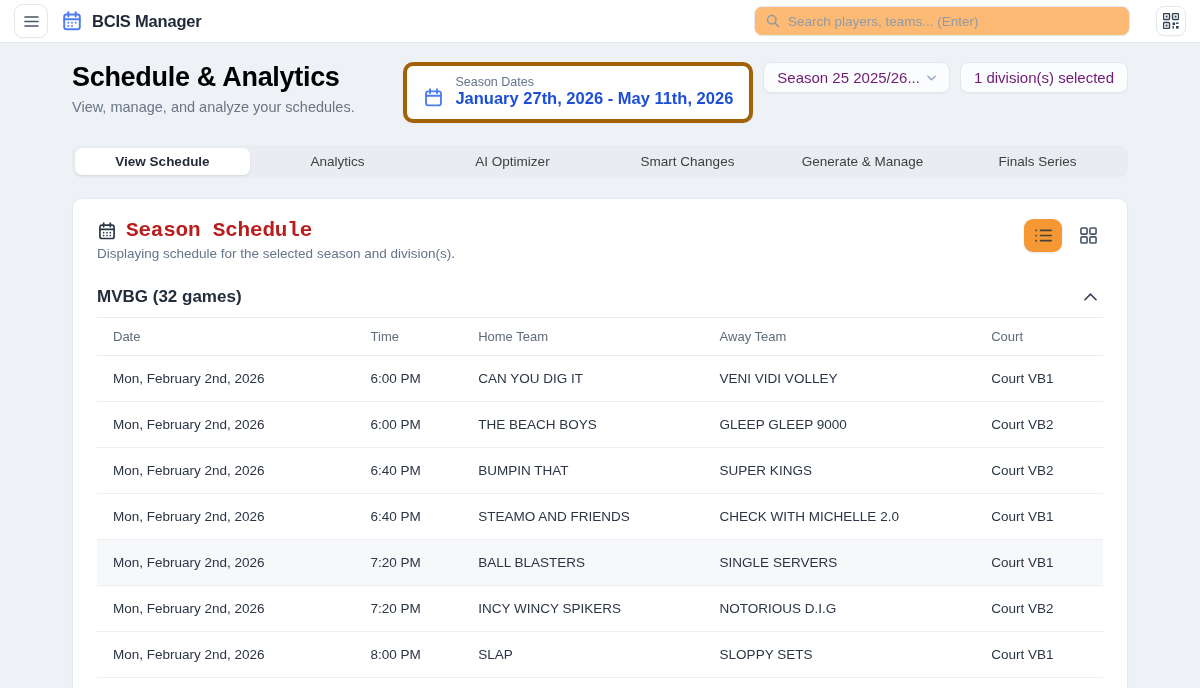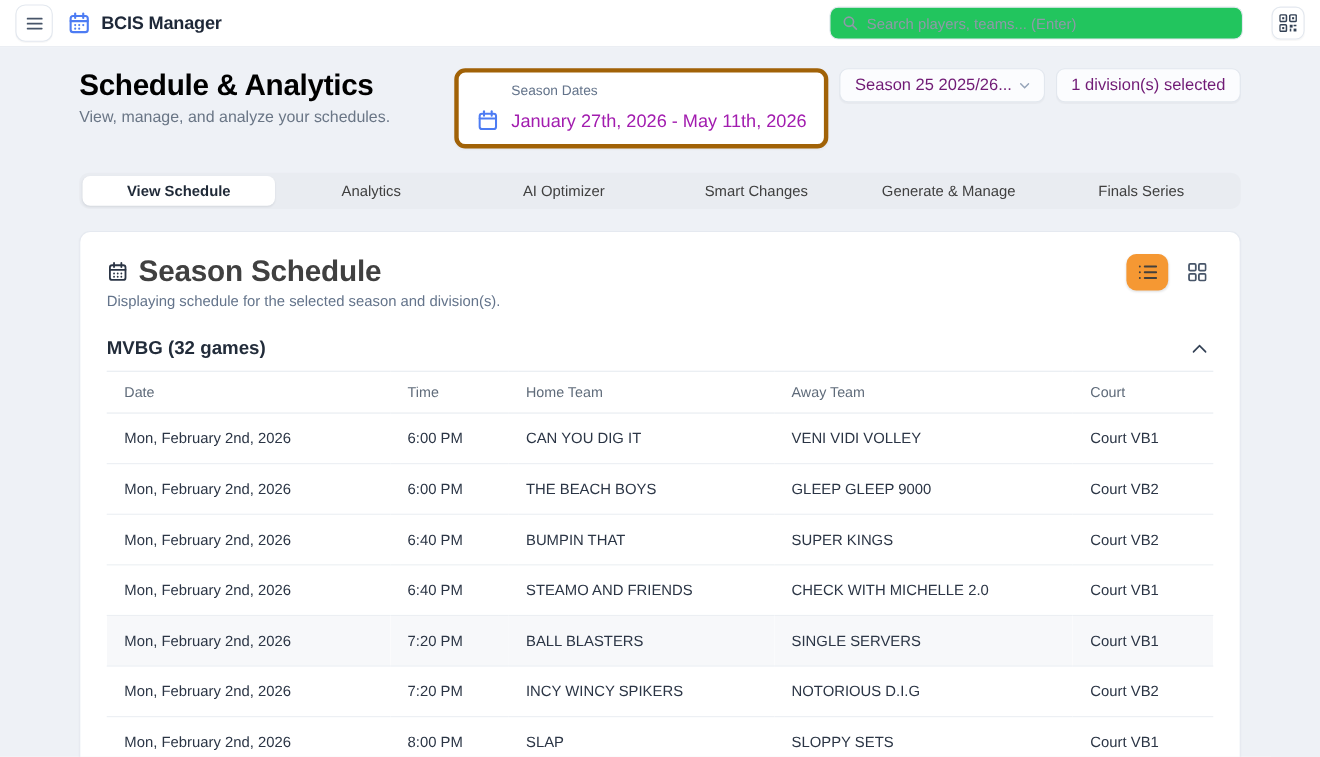--- a/index.html
+++ b/index.html
@@ -15,21 +15,21 @@
     display:flex; align-items:center; gap:13px; padding:0 14px;
   }
   .icon-btn {
     width:34px; height:34px; background:#fff; border:1px solid #e3e8ef;
     border-radius:9px; display:flex; align-items:center; justify-content:center;
     box-shadow:0 1px 1px rgba(16,24,40,.03); cursor:pointer;
   }
   .brand { display:flex; align-items:center; gap:9px; }
   .brand-title { font-size:16.5px; font-weight:700; color:#1e2838; letter-spacing:-.2px; }
   .search-box {
-    margin-left:auto; width:376px; height:30px; background:#22c55e;
+    margin-left:auto; width:376px; height:30px; background:#fdba74;
     border:1px solid #e3e8ef; border-radius:8px; display:flex; align-items:center;
     gap:8px; padding:0 11px;
   }
   .search-box input {
     border:none; outline:none; background:transparent; flex:1;
     font-family:"Liberation Sans",sans-serif; font-size:13.5px; color:#334155;
   }
   .search-box input::placeholder { color:#8f99a8; }
   .qr-btn { width:30px; height:30px; border-radius:8px; margin-left:13px; }
 
@@ -39,21 +39,21 @@
   .page-title { font-size:27px; font-weight:700; color:#000000; letter-spacing:-.3px; }
   .page-subtitle { margin-top:6px; font-size:14.5px; color:#6a7686; }
 
   .top-controls { display:flex; gap:10px; align-items:flex-start; }
   .season-card {
     background:#fff; border:4px solid #a16207; border-radius:10px;
     padding:9px 16px 11px; display:flex; align-items:flex-end; gap:11px;
     box-shadow:0 1px 2px rgba(16,24,40,.04);
   }
   .season-card-label { font-size:12.5px; color:#64748b; }
-  .season-card-value { font-size:16.5px; font-weight:400; color:#a21caf; margin-top:12px; }
+  .season-card-value { font-size:16.5px; font-weight:700; color:#1d4ed8; margin-top:0; }
   .select-btn {
     background:#fbfcfe; border:1px solid #e2e7ee; border-radius:8px;
     height:31px; padding:0 13px; display:flex; align-items:center; gap:7px;
     font-size:15px; color:#701a75; cursor:pointer; white-space:nowrap;
     box-shadow:0 1px 1px rgba(16,24,40,.03);
   }
 
   
   .tabbar {
     margin-top:22px; background:#e9ecf1; border-radius:9px; padding:3px;
@@ -68,21 +68,21 @@
     box-shadow:0 1px 2px rgba(16,24,40,.09);
   }
 
   
   .card {
     margin-top:20px; background:#fff; border:1px solid #e5e9f0; border-radius:10px;
     padding:20px 24px 24px; box-shadow:0 1px 2px rgba(16,24,40,.04);
   }
   .card-head { display:flex; justify-content:space-between; align-items:flex-start; }
   .card-title-row { display:flex; align-items:center; gap:9px; }
-  .card-title { font-size:27px; font-weight:700; color:#404040; letter-spacing:-.2px; }
+  .card-title { font-size:21px; font-weight:700; color:#b91c1c; letter-spacing:-.2px;font-family:Liberation Mono, monospace; }
   .card-subtitle { margin-top:4px; font-size:13.5px; color:#64748b; }
   .view-toggle { display:flex; align-items:center; gap:11px; }
   .list-view-btn {
     width:38px; height:33px; border:none; border-radius:9px; background:#f59833;
     display:flex; align-items:center; justify-content:center; cursor:pointer;
     box-shadow:0 1px 2px rgba(16,24,40,.12);
   }
   .grid-view-btn {
     width:30px; height:30px; border:none; background:transparent; border-radius:7px;
     display:flex; align-items:center; justify-content:center; cursor:pointer;

